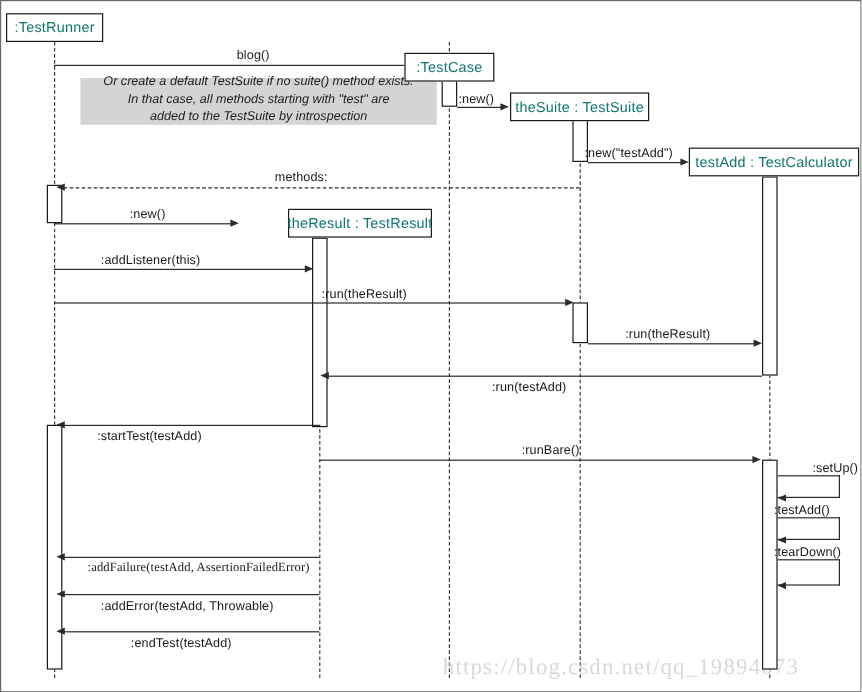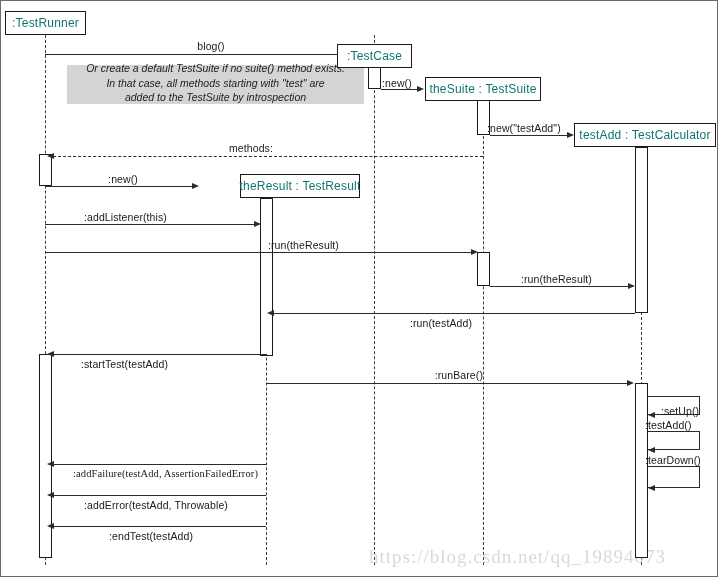--- a/index.html
+++ b/index.html
@@ -202,21 +202,21 @@
   <div class="msg-line" style="left:51px; top:494px; width:214px;"></div>
   <div class="arrowhead left" style="left:46px; top:490.5px;"></div>
   <div class="msg-label" style="left:83px; top:498px;">:addError(testAdd, Throwable)</div>
 
   <div class="msg-line" style="left:51px; top:525px; width:214px;"></div>
   <div class="arrowhead left" style="left:46px; top:521.5px;"></div>
   <div class="msg-label" style="left:108px; top:529px;">:endTest(testAdd)</div>
 
   <div class="selfcall" style="left:647px; top:395px; width:52px; height:19px;"></div>
   <div class="arrowhead left" style="left:647px; top:410.5px;"></div>
-  <div class="msg-label" style="left:660px; top:383px;margin-top:21px;">:setUp()</div>
+  <div class="msg-label" style="left:676px; top:383px;">:setUp()</div>
 
   <div class="selfcall" style="left:647px; top:430px; width:52px; height:19px;"></div>
   <div class="arrowhead left" style="left:647px; top:445.5px;"></div>
   <div class="msg-label" style="left:644px; top:418px;">:testAdd()</div>
 
   <div class="selfcall" style="left:647px; top:465px; width:52px; height:22px;"></div>
   <div class="arrowhead left" style="left:647px; top:483.5px;"></div>
   <div class="msg-label" style="left:644px; top:453px;">:tearDown()</div>
 
   <div class="obj-box" style="left:4px; top:10px; width:81px; height:24px;">

